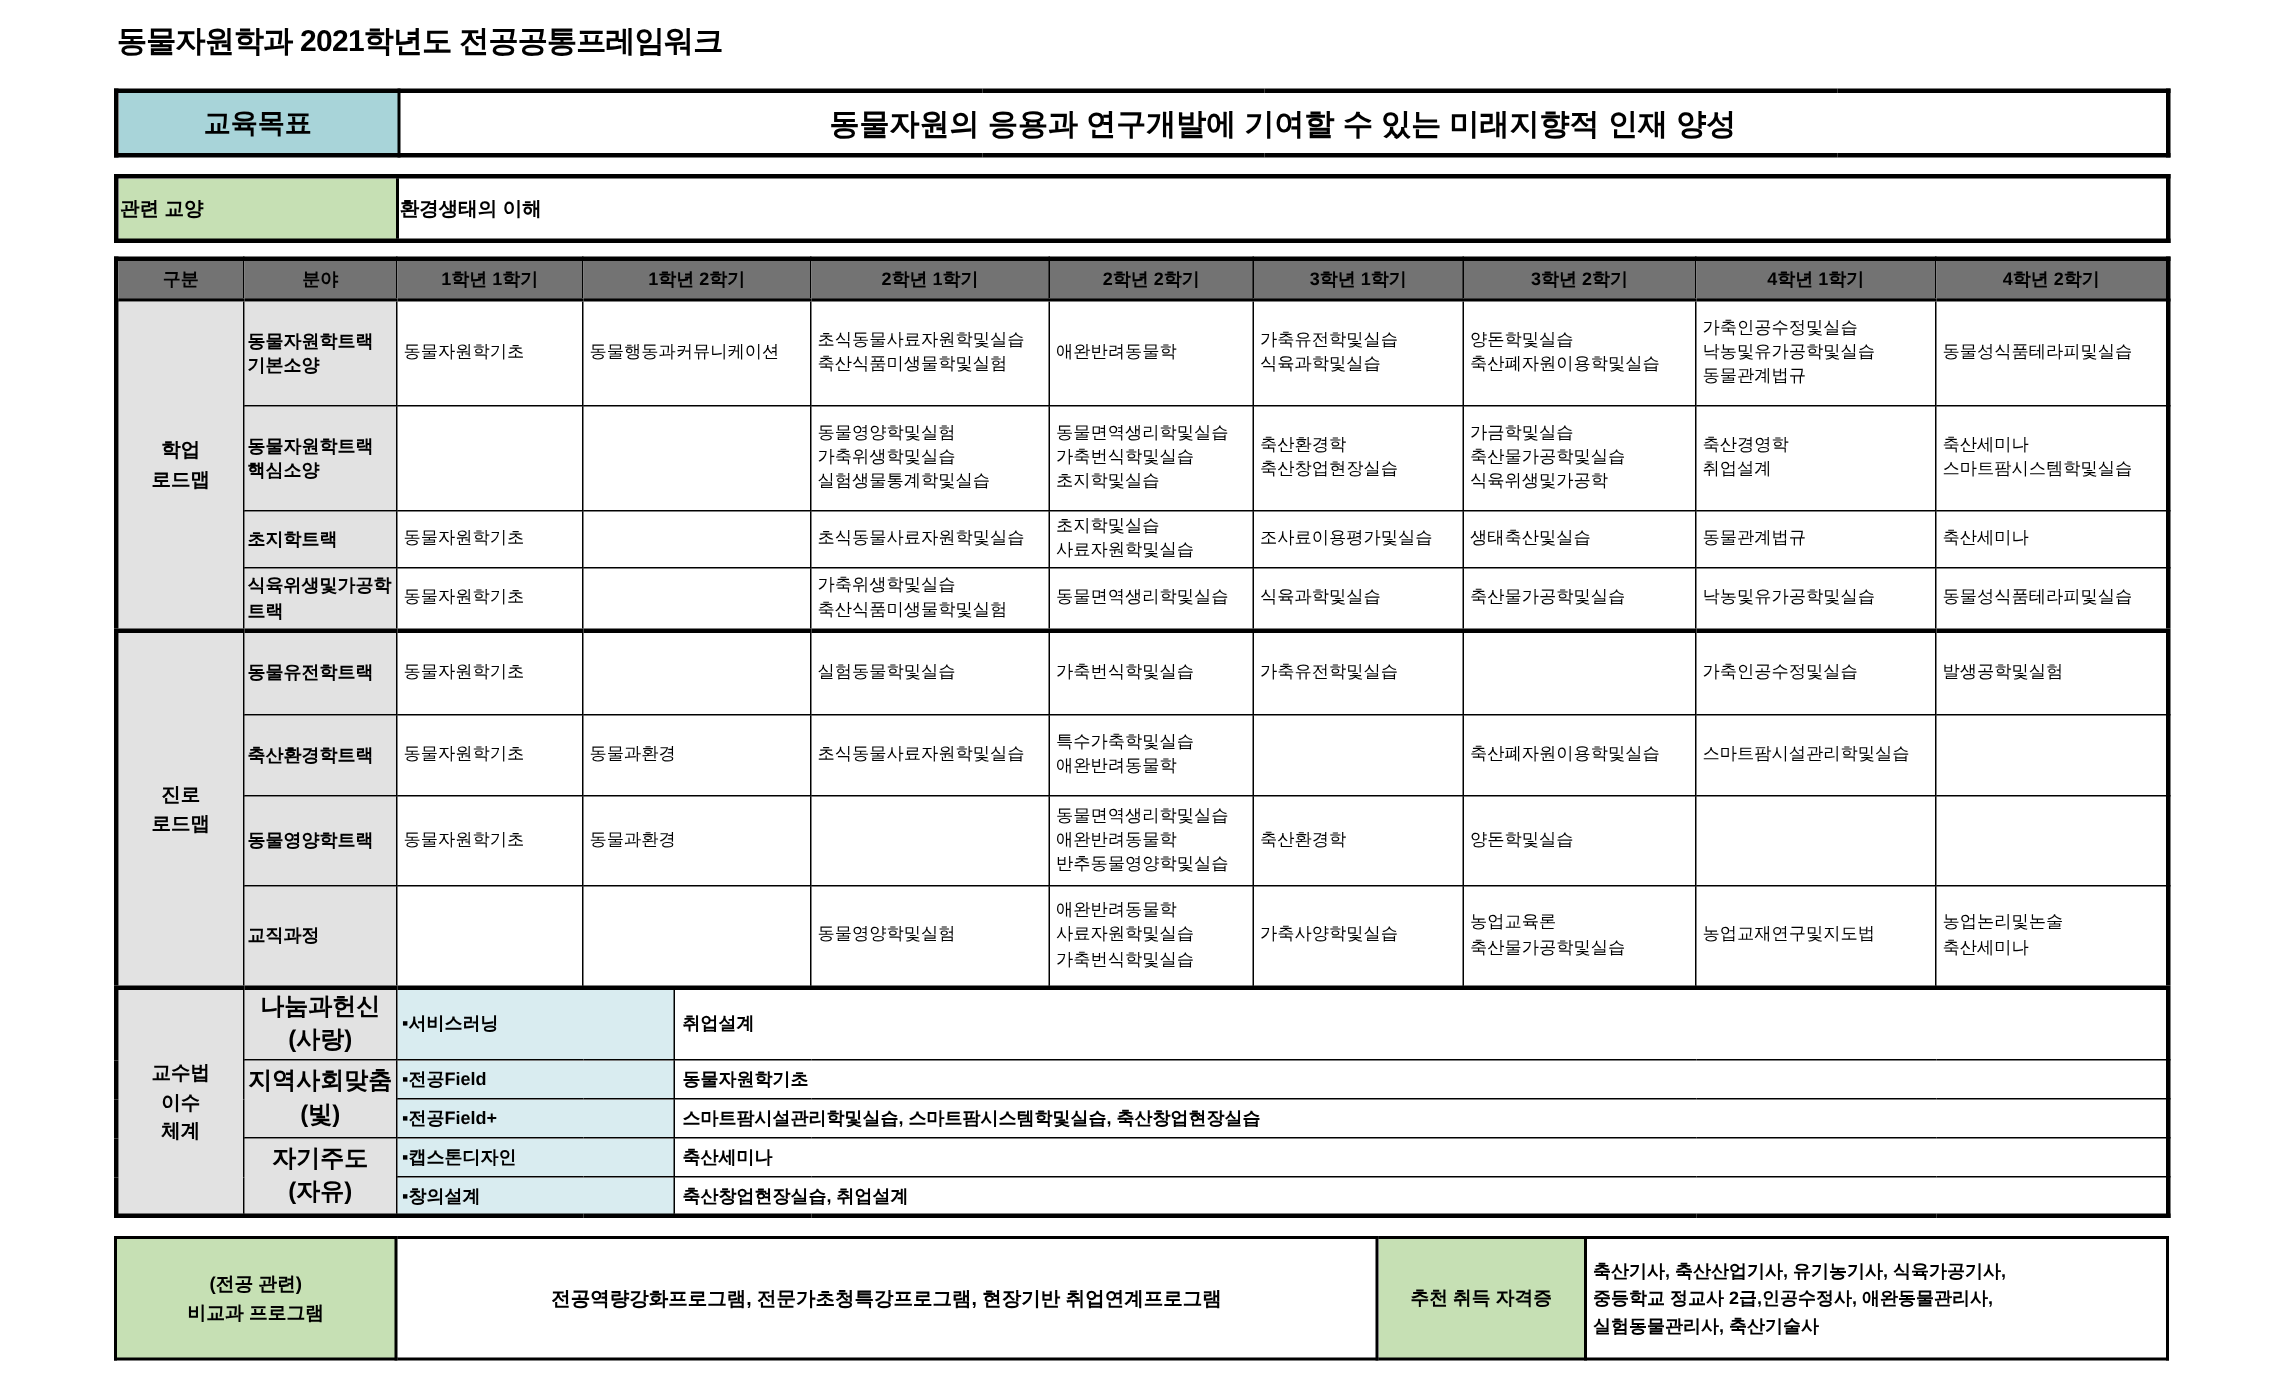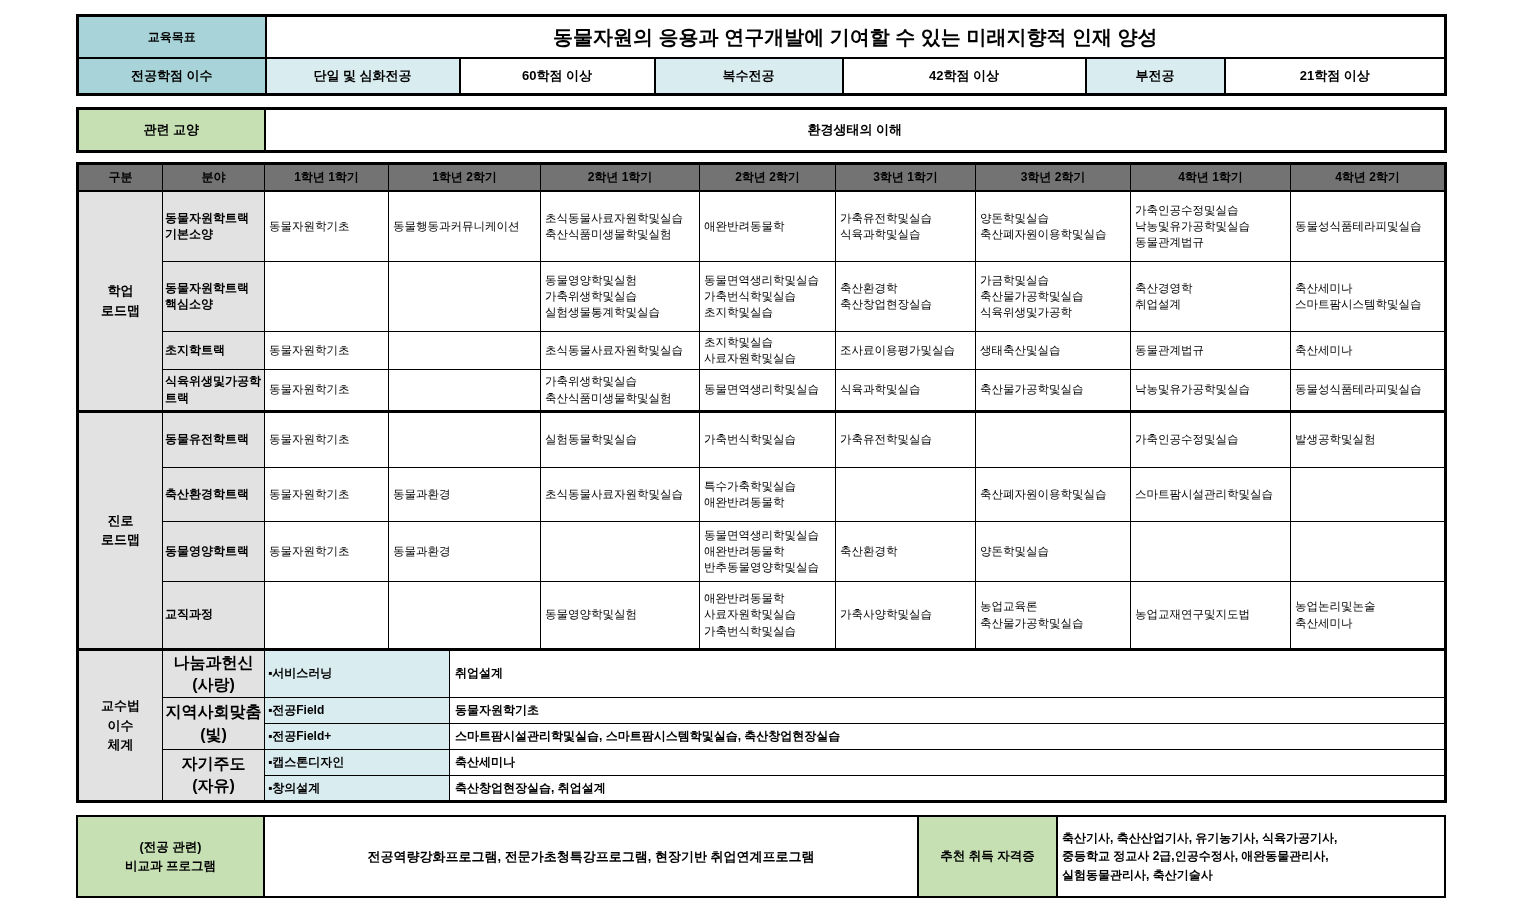--- a/index.html
+++ b/index.html
@@ -7,26 +7,26 @@
   .wrap{margin:14px 0 0 76px;width:1368px;}
   h1.title{font-size:20px;font-weight:bold;margin:0 0 18px 2px;letter-spacing:-0.5px;}
   table{border-collapse:collapse;table-layout:fixed;width:1368px;}
   td,th{overflow:hidden;white-space:pre-line;word-break:keep-all;}
   
   table.top{border:3px solid #000;margin-bottom:11px;}
   table.top td{border:2px solid #000;text-align:center;vertical-align:middle;font-weight:bold;}
   .teal{background:#a8d4d9;}
   .lblue{background:#d9ecf0;}
   .green{background:#c6e0b4;}
-  table.top .goal-row td{height:38px;font-size:12px;}
+  table.top .goal-row td{height:38px;font-size:18px;}
   table.top .goal-row td.big{font-size:20px;}
   table.top .cred-row td{height:32px;font-size:13px;}
   
   table.liberal{border:3px solid #000;margin-bottom:9px;}
-  table.liberal td{border:2px solid #000;height:38px;text-align:center;vertical-align:middle;font-weight:bold;font-size:13px;}
+  table.liberal td{border:2px solid #000;height:38px;vertical-align:middle;font-weight:bold;font-size:13px;}
   
   table.main{border:3px solid #000;margin-bottom:6px;}
   table.main th,table.main td{border:1px solid #000;vertical-align:middle;font-size:11.5px;line-height:1.4;}
   table.main th{background:#737373;height:23px;font-size:12px;font-weight:bold;text-align:center;border-bottom:2px solid #000;}
   table.main td.group{background:#e2e2e2;font-weight:bold;font-size:13px;text-align:center;line-height:1.5;}
   table.main td.track{background:#e2e2e2;font-weight:bold;font-size:12px;text-align:left;line-height:1.35;padding:0 2px;margin-left:12px;}
   table.main td.course{background:#fff;text-align:left;padding:2px 2px 2px 4px;}
   tr.sec-start td{border-top:3px solid #000 !important;}
   table.main td.tcat{background:#e2e2e2;font-weight:bold;font-size:16px;text-align:center;}
   table.main td.tmethod{background:#d9ecf0;font-weight:bold;font-size:12px;text-align:left;padding-left:3px;}
@@ -36,44 +36,36 @@
   table.bottom td{border:2px solid #000;vertical-align:middle;font-weight:bold;}
   table.bottom td.blabel{text-align:center;font-size:12.5px;line-height:1.5;height:77px;}
   table.bottom td.bval{text-align:center;font-size:13px;}
   table.bottom td.bcerts{text-align:left;font-size:12px;padding-left:4px;line-height:1.55;}
 </style>
 </head>
 <body>
 
 <div class="wrap">
 
+  <h1 class="title">동물자원학과 2021학년도 전공공통프레임워크</h1>
 
   <table class="top">
     <colgroup>
       <col style="width:188px">
         <col style="width:194px">
         <col style="width:195px">
       <col style="width:188px">
         <col style="width:243px">
         <col style="width:139px">
         <col style="width:221px">
     </colgroup>
     <tbody>
         <tr class="goal-row">
       <td class="teal">교육목표</td>
       <td class="big" colspan="6">동물자원의 응용과 연구개발에 기여할 수 있는 미래지향적 인재 양성</td>
-    </tr>
-    <tr class="cred-row">
-      <td class="teal">전공학점 이수</td>
-      <td class="lblue">단일 및 심화전공</td>
-      <td>60학점 이상</td>
-      <td class="lblue">복수전공</td>
-      <td>42학점 이상</td>
-      <td class="lblue">부전공</td>
-      <td>21학점 이상</td>
     </tr>
   </tbody>
     </table>
 
   <table class="liberal">
     <colgroup>
         <col style="width:187px">
         <col style="width:1181px">
       </colgroup>
     <tbody>

